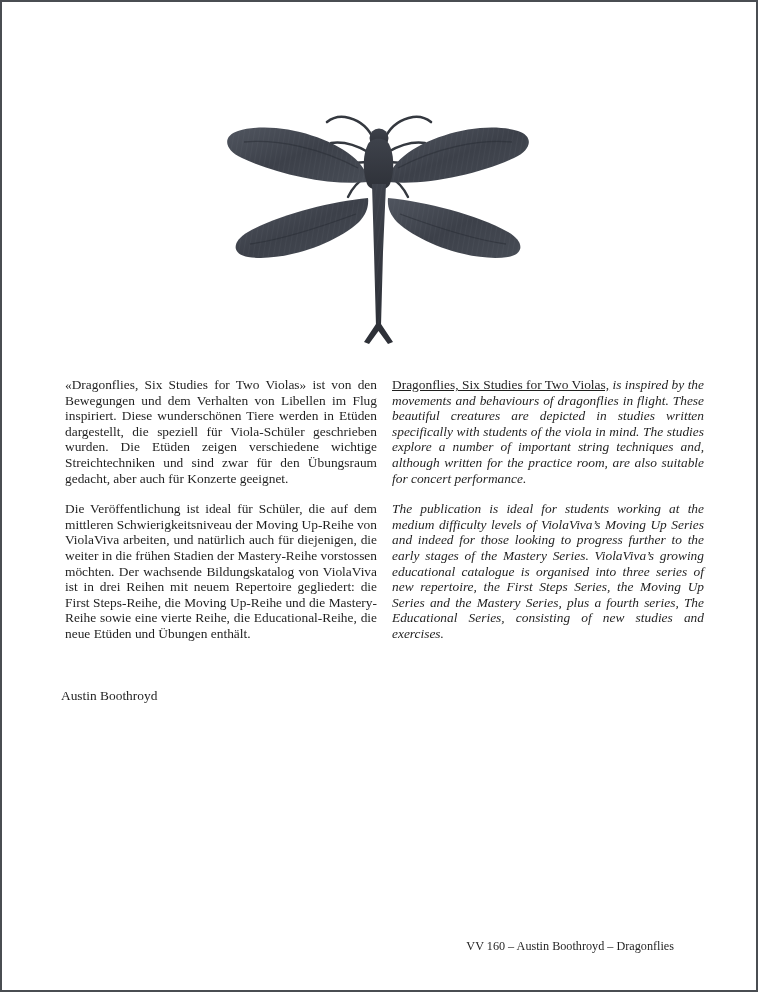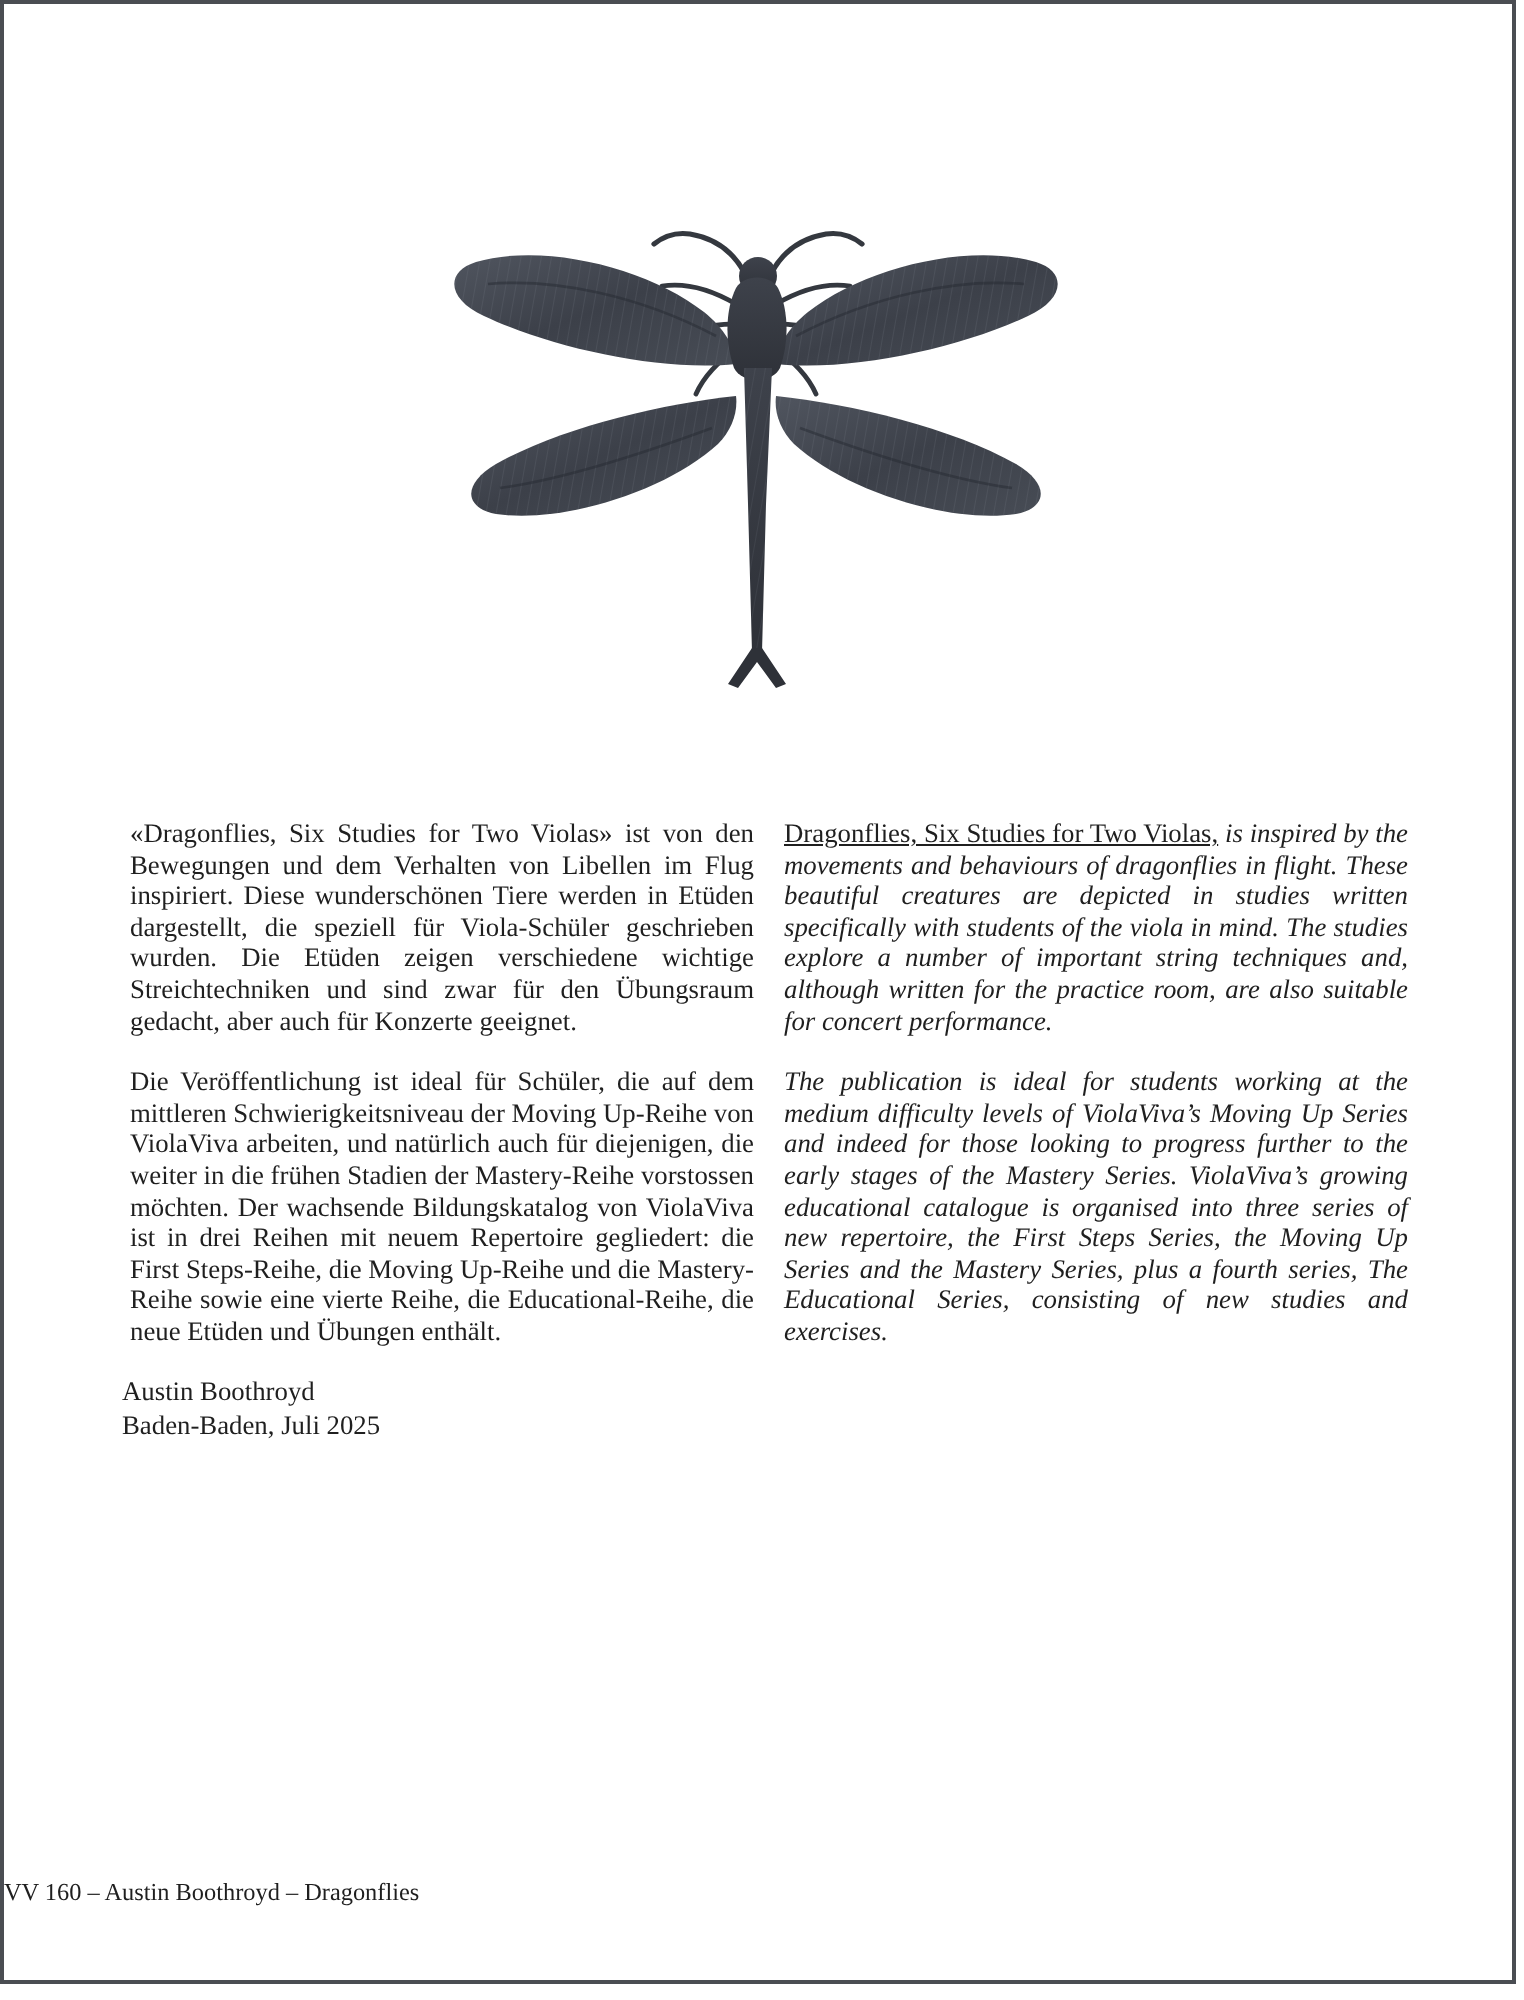--- a/index.html
+++ b/index.html
@@ -13,32 +13,32 @@
   }
   .dragonfly {
     position:absolute; left:218px; top:112px; width:320px; height:238px;
   }
   .columns {
     position:absolute; left:65px; top:377px; width:640px;
     display:flex; gap:15px;
   }
   .col {
     width:312px; font-size:13.4px; line-height:15.6px; text-align:justify;
-    text-justify:inter-word; hyphens:auto;margin-top:32px;
+    text-justify:inter-word; hyphens:auto;
   }
   .col p { margin:0 0 15px 0; }
   .col-english { font-style:italic; }
   .roman-title { font-style:normal;text-decoration:underline; }
   .signature {
     position:absolute; left:61px; top:688px; width:646px;
     text-align:left; font-size:13.4px; line-height:16.5px;
   }
   .footer {
     position:absolute; left:2px; top:939px; width:652px;
-    text-align:left; font-size:12.2px; line-height:14.8px;
+    text-align:right; font-size:12.2px; line-height:14.8px;padding-left:20px;
   }
 </style>
 </head>
 <body>
 
 <div class="page">
 
   <div class="frame"></div>
 
   <svg class="dragonfly" viewBox="0 0 320 238" aria-hidden="true">
@@ -104,20 +104,19 @@
       <p>Die Veröffentlichung ist ideal für Schüler, die auf dem mittleren Schwierigkeitsniveau der Moving Up-Reihe von ViolaViva arbeiten, und natürlich auch für diejenigen, die weiter in die frühen Stadien der Mastery-Reihe vorstossen möchten. Der wachsende Bildungskatalog von ViolaViva ist in drei Reihen mit neuem Repertoire gegliedert: die First Steps-Reihe, die Moving Up-Reihe und die Mastery-Reihe sowie eine vierte Reihe, die Educational-Reihe, die neue Etüden und Übungen enthält.</p>
     </div>
     <div class="col col-english" lang="en">
       <p><span class="roman-title">Dragonflies, Six Studies for Two Violas,</span><span> is inspired by the movements and behaviours of dragonflies in flight. These beautiful creatures are depicted in studies written specifically with students of the viola in mind. The studies explore a number of important string techniques and, although written for the practice room, are also suitable for concert performance.</span></p>
       <p>The publication is ideal for students working at the medium difficulty levels of ViolaViva’s Moving Up Series and indeed for those looking to progress further to the early stages of the Mastery Series. ViolaViva’s growing educational catalogue is organised into three series of new repertoire, the First Steps Series, the Moving Up Series and the Mastery Series, plus a fourth series, The Educational Series, consisting of new studies and exercises.</p>
     </div>
   </div>
 
   <div class="signature">
     <div>Austin Boothroyd</div>
-    <div>Baden-Baden, Juli 2025</div>
   </div>
 
   <div class="footer">
     <div>VV 160 – Austin Boothroyd – Dragonflies</div>
   </div>
 
 </div>
 
 </body></html>

